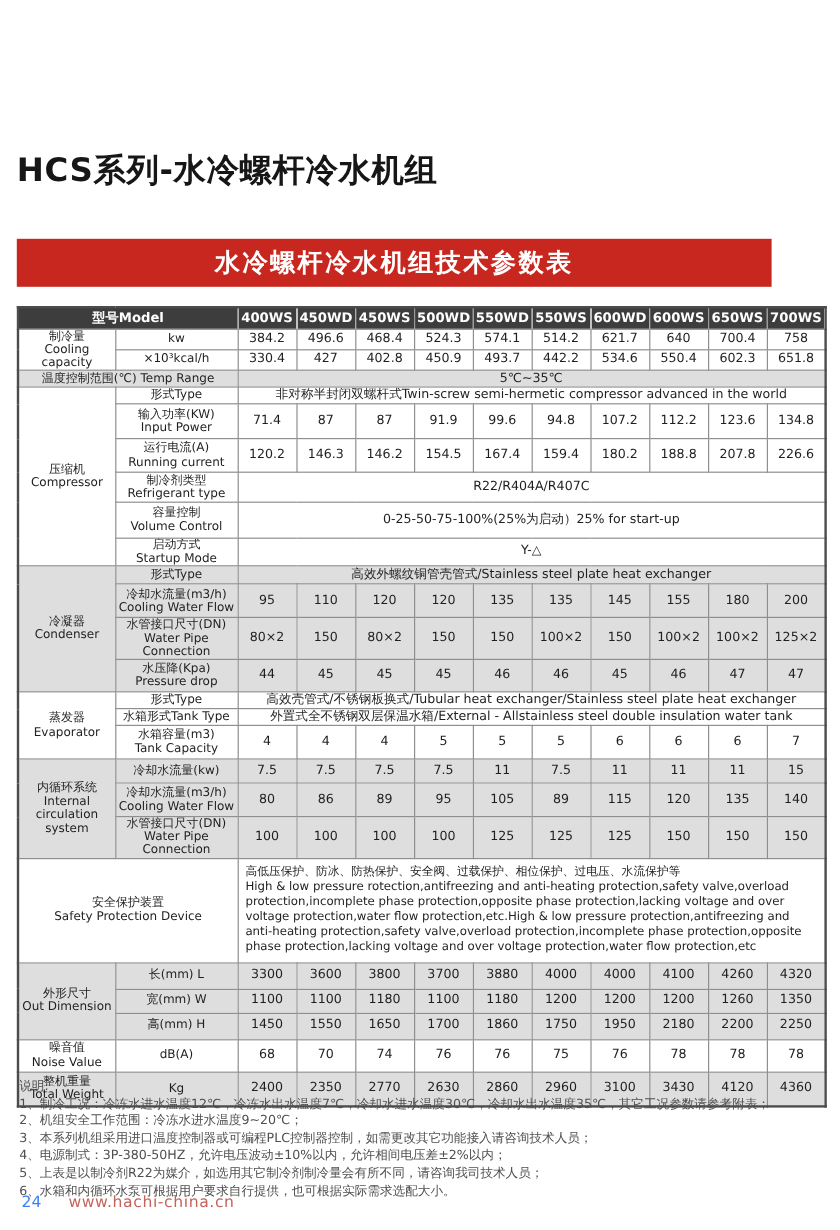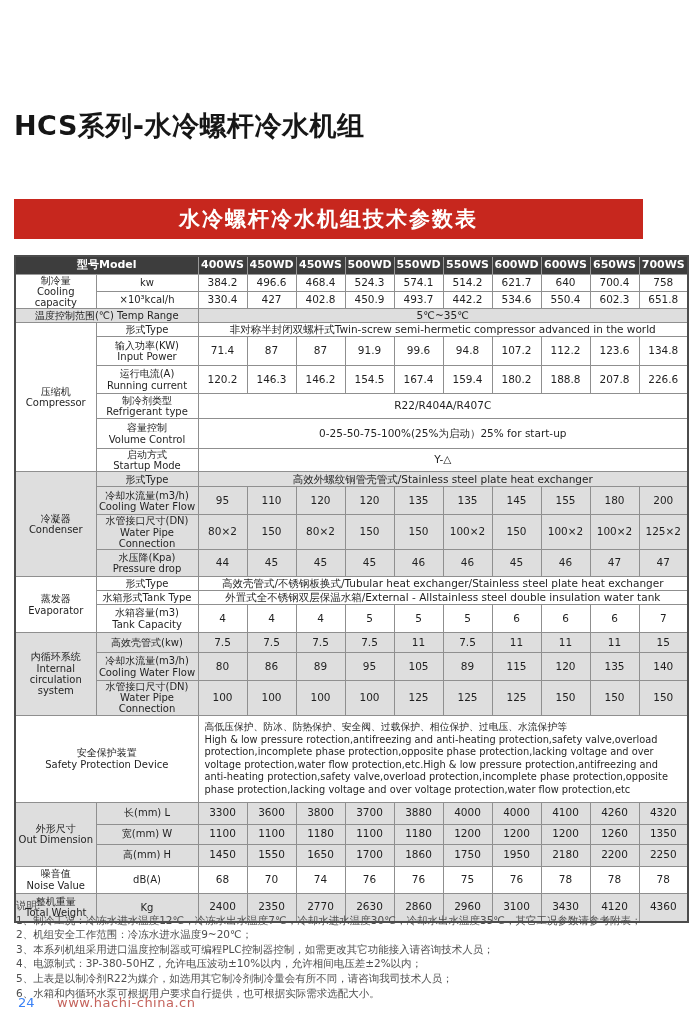--- a/index.html
+++ b/index.html
@@ -5,21 +5,21 @@
   :root{
     --red:#c7271e;
     --dark:#3d3d3d;
     --shade:#dedede;
     --border:#8f8f8f;
     --urlred:#c4635c;
   }
   html,body{margin:0;padding:0;background:#fff;}
   .doc{position:relative;width:700px;height:1025px;background:#ffffff;overflow:hidden;
        font-family:"DejaVu Sans","Liberation Sans",sans-serif;color:#1a1a1a;}
-  .title-block{position:absolute;left:14px;top:108px;}
+  .title-block{position:absolute;left:14px;top:124px;}
   .title-block h1{margin:0;font-size:27px;font-weight:bold;letter-spacing:0.5px;color:#161616;}
   .subtitle{margin-top:5px;font-size:13.5px;color:#2a2a2a;}
   .banner{position:absolute;left:14px;top:199px;width:629px;height:40px;background:var(--red);
           color:#fff;font-size:21px;font-weight:bold;display:flex;align-items:center;
           justify-content:center;letter-spacing:2px;}
   .table-wrap{position:absolute;left:14px;top:255px;}
   table{border-collapse:collapse;table-layout:fixed;width:675px;border:2px solid #4c4c4c;}
   td{border:1px solid var(--border);text-align:center;vertical-align:middle;padding:0 2px;
      font-size:10.5px;line-height:1.12;color:#1f1f1f;overflow:hidden;}
   thead td{background:var(--dark);color:#ffffff;font-weight:bold;font-size:11px;border:1px solid #9a9a9a;}
@@ -286,21 +286,21 @@
             <td class="val">7</td>
           </tr>
           <tr class="shaded" style="height: 20px;">
             <td class="sec" rowspan="3">
               <div>内循环系统</div>
               <div>Internal</div>
               <div>circulation</div>
               <div>system</div>
             </td>
             <td class="attr">
-              <div>高效壳管式(kw)</div>
+              <div>冷却水流量(kw)</div>
             </td>
             <td class="val">7.5</td>
             <td class="val">7.5</td>
             <td class="val">7.5</td>
             <td class="val">7.5</td>
             <td class="val">11</td>
             <td class="val">7.5</td>
             <td class="val">11</td>
             <td class="val">11</td>
             <td class="val">11</td>

